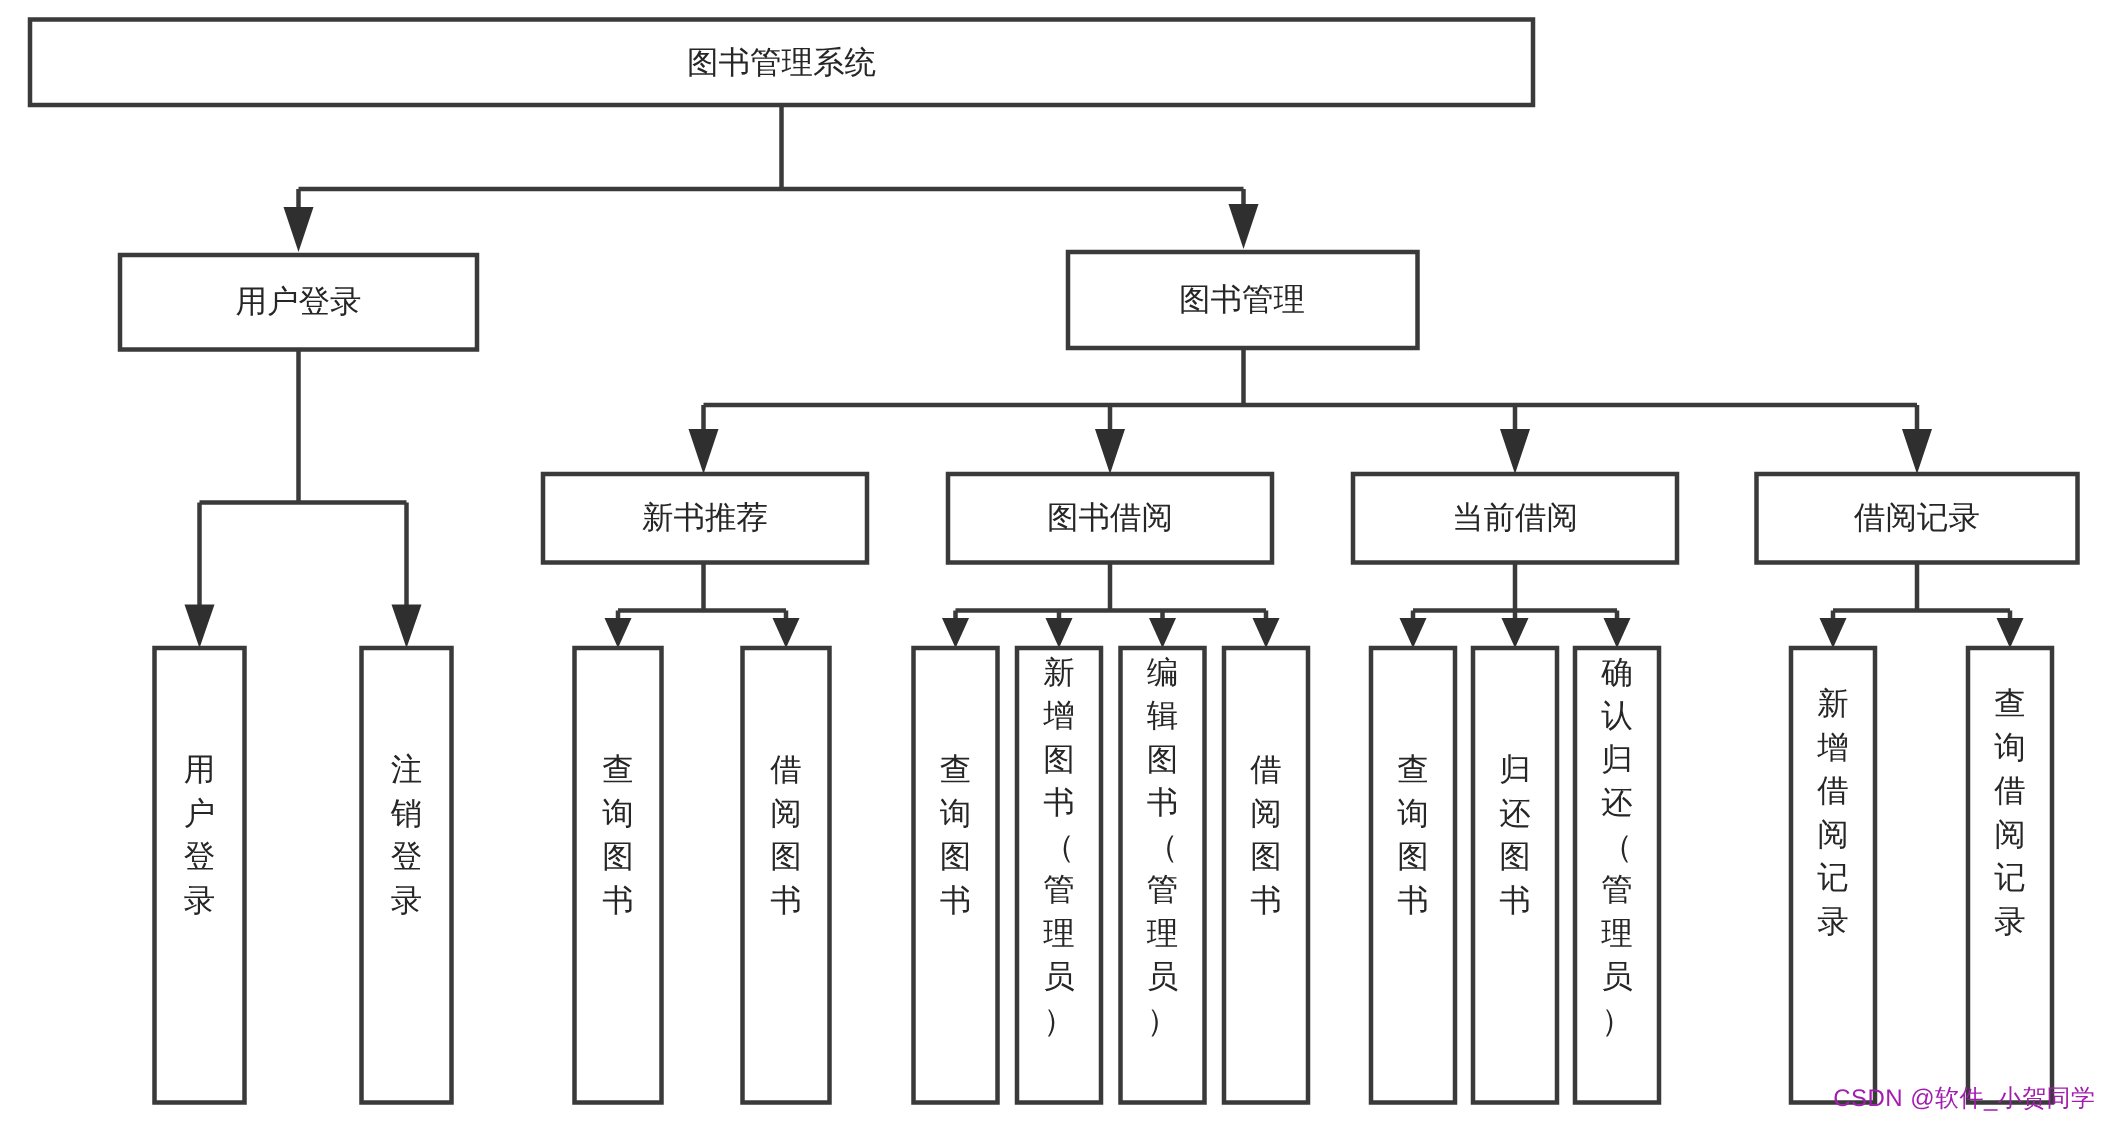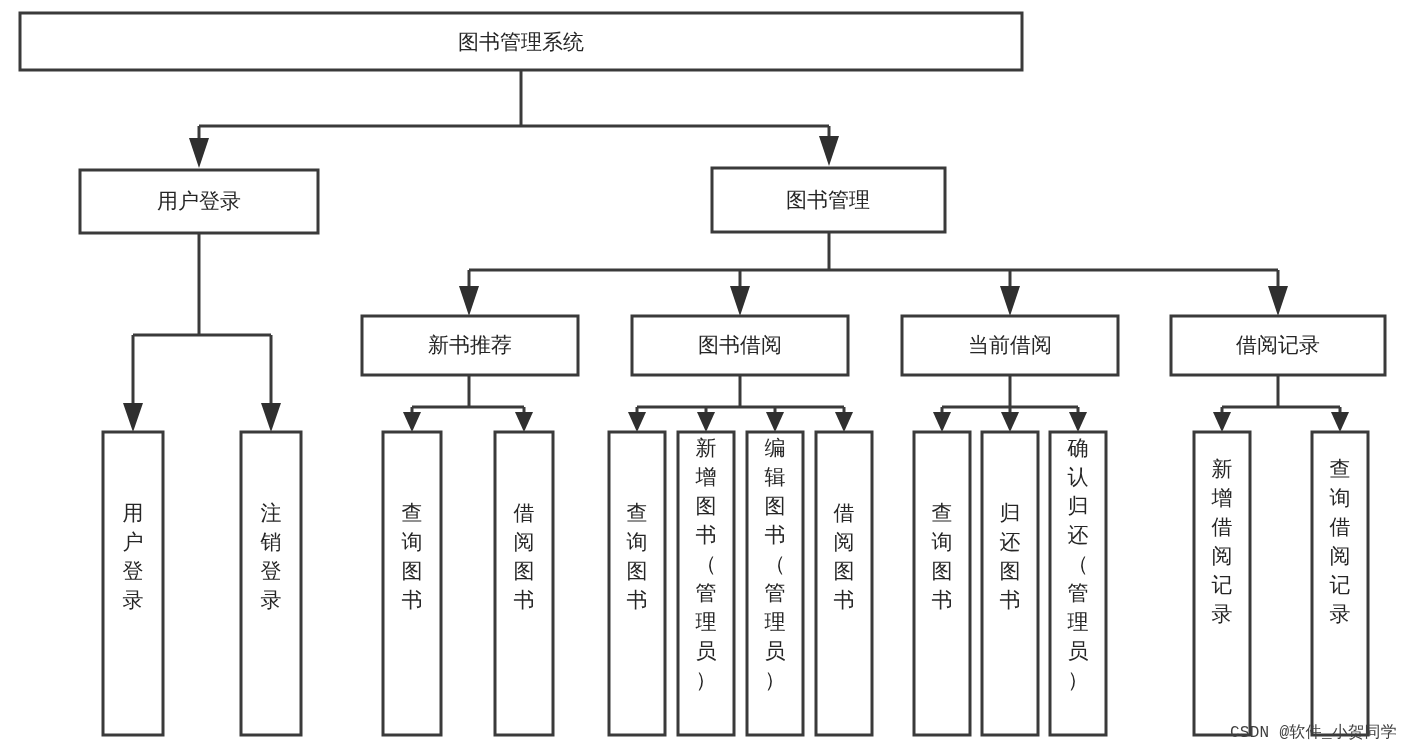--- a/index.html
+++ b/index.html
@@ -54,23 +54,23 @@
   .node-label-v {
     font-family: "DejaVu Sans", "Liberation Sans", sans-serif;
     font-size: 21px;
     fill: #262626;
     text-anchor: middle;
   }
   .watermark {
     position: absolute;
     right: 8px;
     bottom: 4px;
-    font-family: Liberation Mono, monospace;
+    font-family: Liberation Sans, sans-serif;
     font-size: 16px;
-    color: #404040;
+    color: #a21caf;
     white-space: nowrap;
     letter-spacing: 0.3px;
     user-select: none;
     margin-left: 35px;
   }
 </style>
 </head>
 <body>
 
 <div id="diagram-root">

